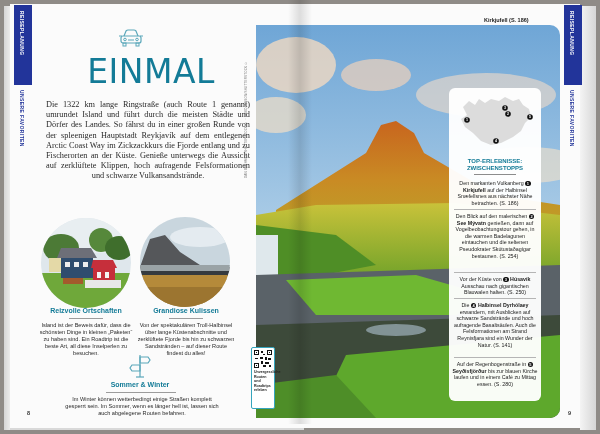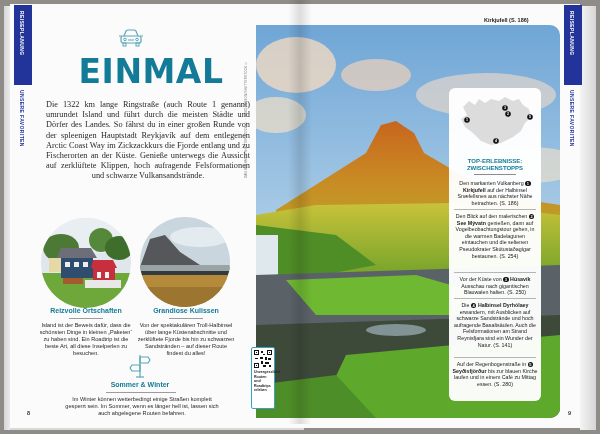--- a/index.html
+++ b/index.html
@@ -11,21 +11,21 @@
   .page-right-edge{position:absolute;right:0;top:2px;width:16px;height:424px;background:linear-gradient(90deg,#f4f4f4,#d6d6d6);}
   .gutter{position:absolute;left:288px;top:0;width:24px;height:424px;background:linear-gradient(90deg,rgba(0,0,0,0),rgba(0,0,0,0.12),rgba(0,0,0,0));pointer-events:none;z-index:5;}
 
   .tab-left{position:absolute;left:14px;top:5px;width:18px;height:80px;background:#22349a;}
   .tab-right{position:absolute;left:564px;top:5px;width:18px;height:80px;background:#22349a;}
   .vtext{position:absolute;writing-mode:vertical-rl;font-size:5px;font-weight:bold;letter-spacing:0.4px;}
   .vtext.white{color:#fff;}
   .vtext.navy{color:#22349a;}
 
   .car-icon{position:absolute;left:118px;top:28px;width:26px;height:20px;}
-  .title{position:absolute;left:36px;top:56px;width:230px;text-align:center;color:#137b97;font-family:"DejaVu Sans",sans-serif;font-weight:bold;font-size:33px;line-height:31px;letter-spacing:0.5px;}
+  .title{position:absolute;left:36px;top:56px;width:230px;text-align:center;color:#137b97;font-family:"DejaVu Sans",sans-serif;font-weight:normal;font-size:33px;line-height:31px;letter-spacing:0.5px;}
   .intro{position:absolute;left:46px;top:100px;width:204px;font-family:Liberation Serif, serif;font-size:8.3px;line-height:10.2px;color:#2a2a2a;text-align:justify;text-align-last:center;}
 
   .circle{position:absolute;width:90px;height:90px;border-radius:50%;overflow:hidden;}
   .circle.c1{left:41px;top:218px;}
   .circle.c2{left:140px;top:217px;}
   .feature-title{position:absolute;color:#137b97;font-weight:bold;font-size:7px;text-align:center;width:110px;}
   .feature-rule{position:absolute;height:1px;background:#9c9c9c;width:34px;}
   .feature-text{position:absolute;font-size:5.6px;line-height:7px;color:#2a2a2a;text-align:center;width:100px;}
 
   .sign-icon{position:absolute;left:129px;top:354px;width:22px;height:24px;}

